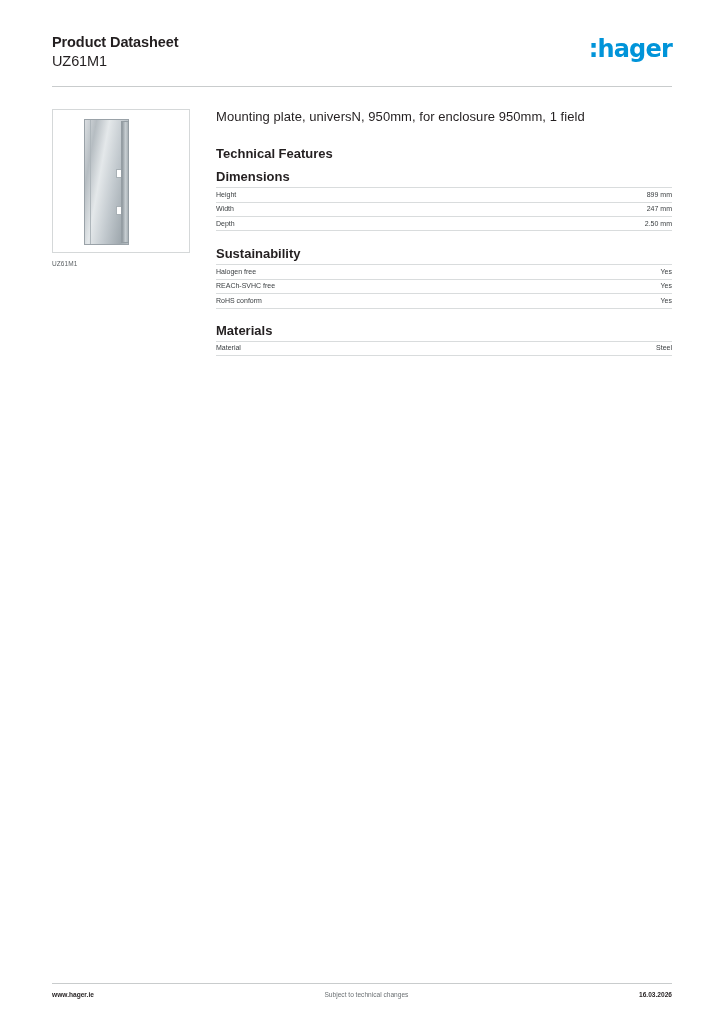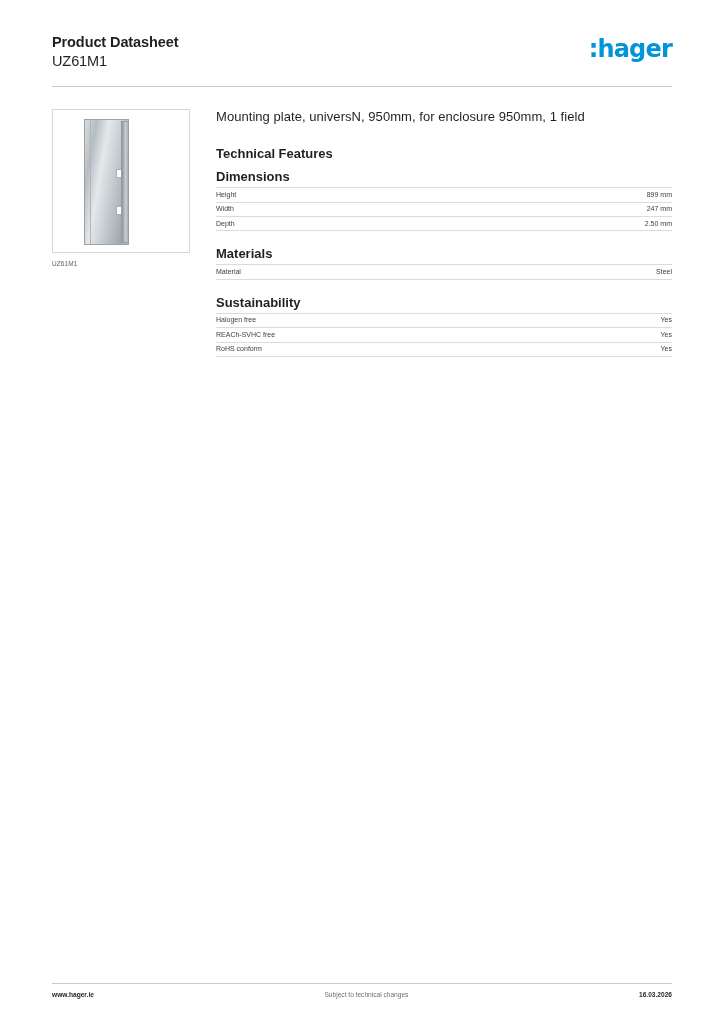--- a/index.html
+++ b/index.html
@@ -246,47 +246,47 @@
               <td class="val">247 mm</td>
             </tr>
             <tr>
               <td class="lbl">Depth</td>
               <td class="val">2.50 mm</td>
             </tr>
           </tbody>
         </table>
       </div>
 
+      <div class="group sustainability">
+        <div class="group-title">Sustainability</div>
+        <table class="spec-table">
+          <tbody>
+            <tr>
+              <td class="lbl">Halogen free</td>
+              <td class="val">Yes</td>
+            </tr>
+            <tr>
+              <td class="lbl">REACh-SVHC free</td>
+              <td class="val">Yes</td>
+            </tr>
+            <tr>
+              <td class="lbl">RoHS conform</td>
+              <td class="val">Yes</td>
+            </tr>
+          </tbody>
+        </table>
+      </div>
+
       <div class="group materials">
         <div class="group-title">Materials</div>
         <table class="spec-table">
           <tbody>
             <tr>
               <td class="lbl">Material</td>
               <td class="val">Steel</td>
-            </tr>
-          </tbody>
-        </table>
-      </div>
-
-      <div class="group sustainability">
-        <div class="group-title">Sustainability</div>
-        <table class="spec-table">
-          <tbody>
-            <tr>
-              <td class="lbl">Halogen free</td>
-              <td class="val">Yes</td>
-            </tr>
-            <tr>
-              <td class="lbl">REACh-SVHC free</td>
-              <td class="val">Yes</td>
-            </tr>
-            <tr>
-              <td class="lbl">RoHS conform</td>
-              <td class="val">Yes</td>
             </tr>
           </tbody>
         </table>
       </div>
 
     </div>
   </div>
 
   <div class="footer">
     <div class="footer-rule"></div>

